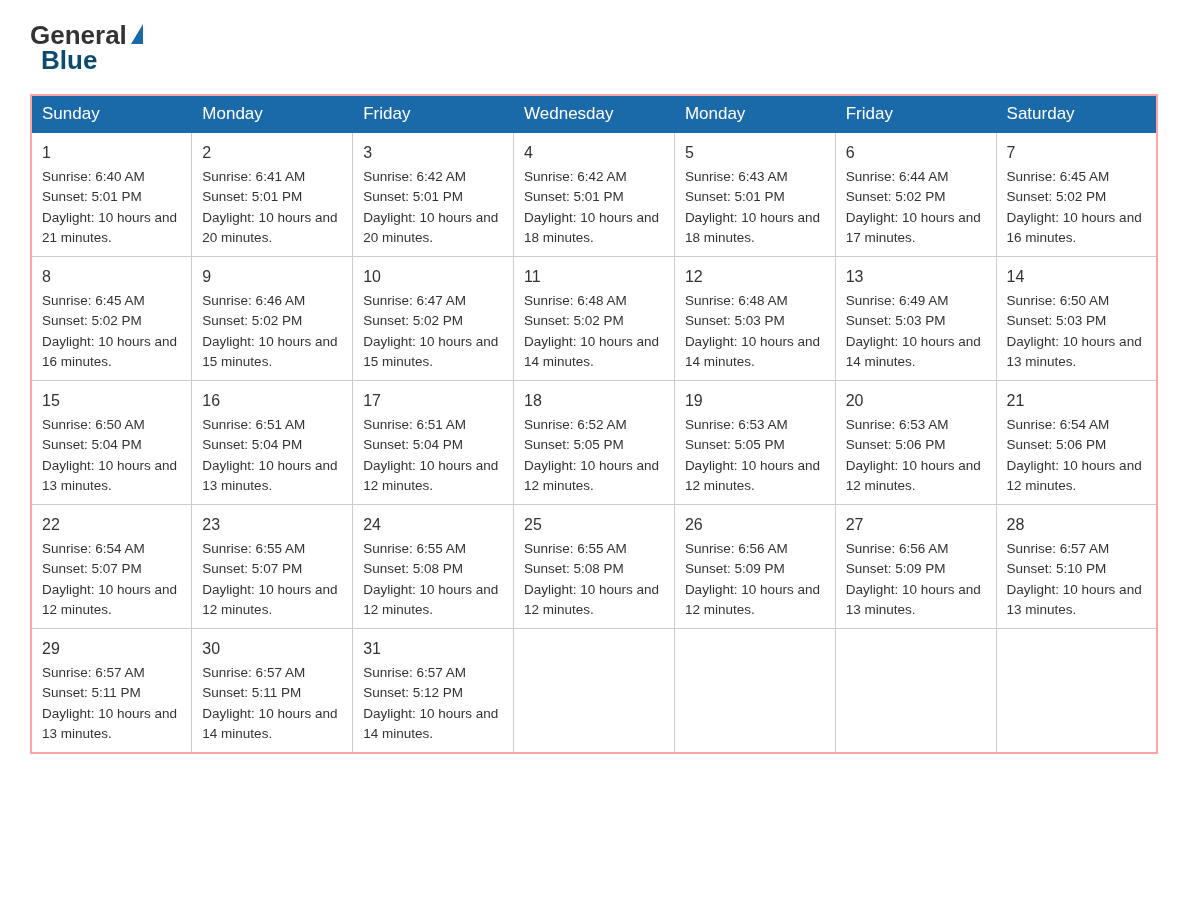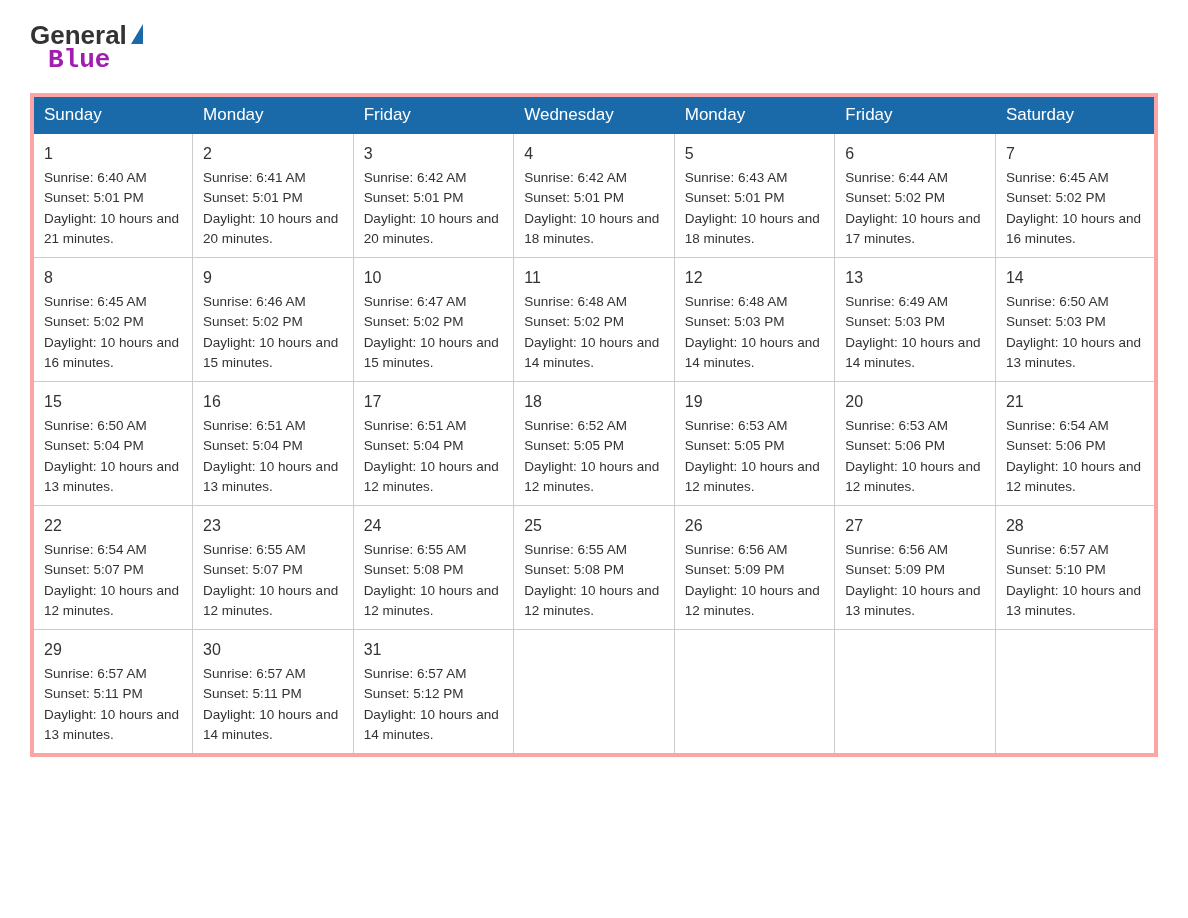--- a/index.html
+++ b/index.html
@@ -36,43 +36,42 @@
       height: 0;
       border-left: 12px solid transparent;
       border-bottom: 20px solid #1a6aaa;
       display: inline-block;
       margin-left: 2px;
       margin-top: -4px;
     }
     .logo-blue {
       font-size: 26px;
       font-weight: bold;
-      color: #a21caf;
+      color: #0c4a6e;
       margin-top: -6px;
-      margin-left: 18px;
-      font-family: Liberation Mono, monospace;
+      margin-left: 11px;
     }
     .title-area {
       text-align: right;
     }
     .month-title {
       font-size: 52px;
       font-weight: 300;
       color: #222;
       line-height: 1.1;
     }
     .location-title {
       font-size: 22px;
       color: #444;
       margin-top: 4px;
     }
     .calendar-table {
       width: 100%;
       border-collapse: collapse;
-      border: 4px solid #fca5a5;
+      border: 2px solid #fca5a5;
     }
     .calendar-table th {
       background-color: #1a6aaa;
       color: #fff;
       font-size: 17px;
       font-weight: normal;
       padding: 8px 10px;
       text-align: left;
       border: 1px solid #1a6aaa;
     }

